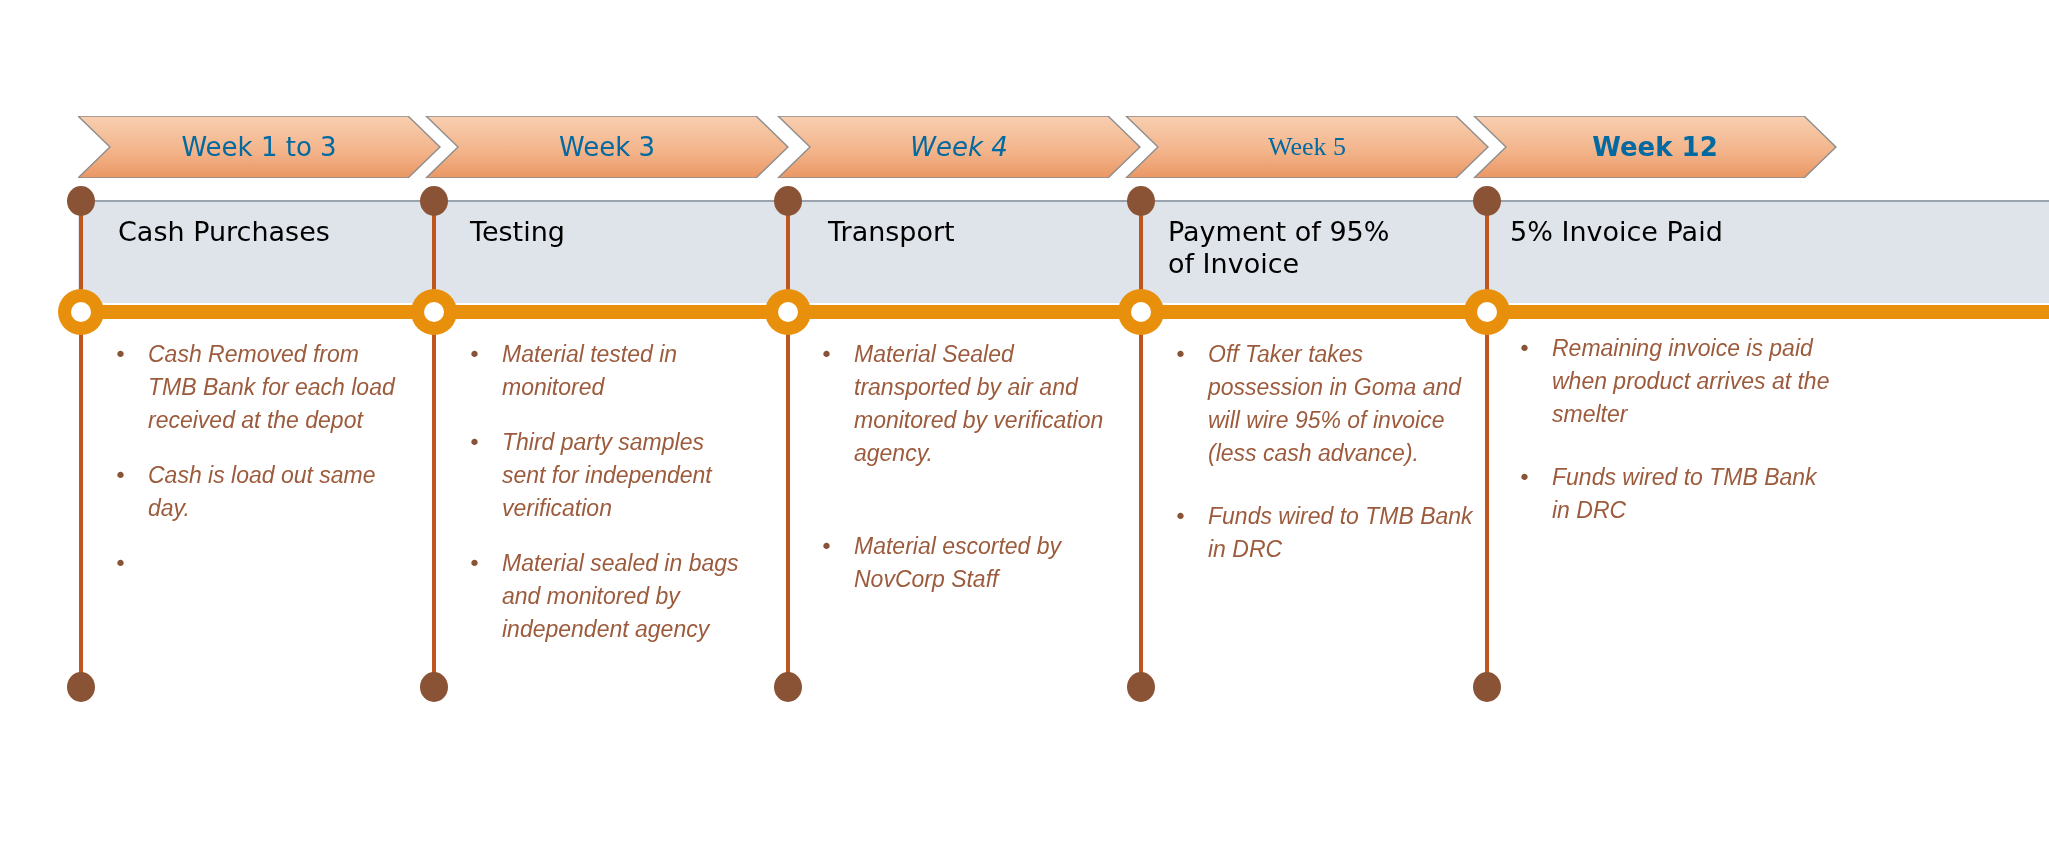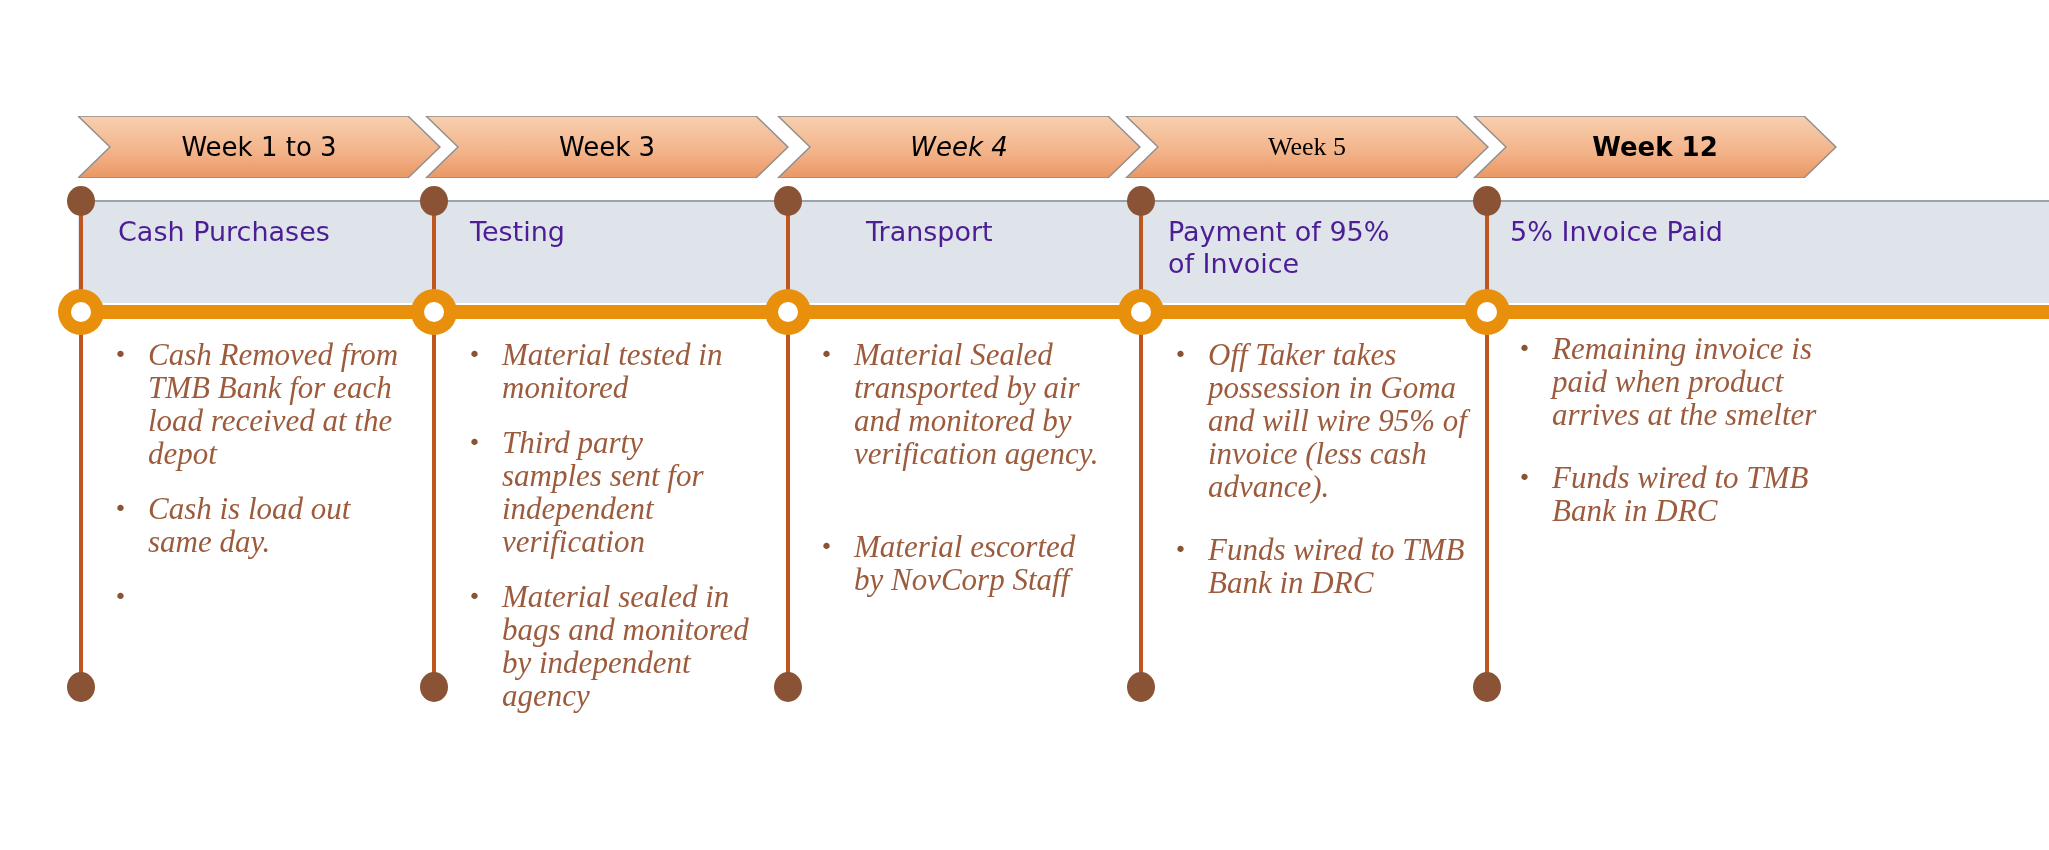--- a/index.html
+++ b/index.html
@@ -33,21 +33,21 @@
     height: 62px;
   }
   .chevron-band svg { display: block; }
   .chev-label {
     position: absolute;
     top: 116px;
     height: 62px;
     line-height: 62px;
     text-align: center;
     font-size: 26px;
-    color: #000000;
+    color: #0369a1;
     font-family: "DejaVu Sans", sans-serif;
     white-space: nowrap;
     pointer-events: none;
   }
 
   
   .grey-band {
     position: absolute;
     left: 78px;
     top: 200px;
@@ -55,21 +55,21 @@
     height: 103px;
     background: #dfe4ea;
     border-top: 2px solid #9aa3ad;
     box-sizing: border-box;
   }
   .phase-heading {
     position: absolute;
     top: 216px;
     font-size: 27px;
     line-height: 32px;
-    color: #4c1d95;
+    color: #000000;
     font-family: "DejaVu Sans", sans-serif;
     z-index: 6;
   }
 
   
   .spine {
     position: absolute;
     left: 68px;
     top: 305px;
     width: 1981px;
@@ -130,25 +130,25 @@
     width: 42px;
     font-size: 22px;
     line-height: 34px;
     color: #8a5336;
     text-align: left;
     padding-left: 8px;
     box-sizing: border-box;
   }
   .bullet-text {
     flex: 1 1 auto;
-    font-size: 31px;
+    font-size: 23px;
     line-height: 33px;
     color: #9c5b3c;
     font-style: italic;
-    font-family: Liberation Serif, serif;
+    font-family: Liberation Sans, sans-serif;
   }
 </style>
 </head>
 <body>
 
 <div id="stage">
 
   <div class="chevron-band">
     <svg width="1872" height="62" viewBox="0 0 1872 62" xmlns="http://www.w3.org/2000/svg" aria-hidden="true">
       <defs>
@@ -171,21 +171,21 @@
   <div class="chev-label" style="left:78px;  width:362px;">Week 1 to 3</div>
   <div class="chev-label" style="left:426px; width:362px;">Week 3</div>
   <div class="chev-label" style="left:778px; width:362px;font-style:italic;">Week 4</div>
   <div class="chev-label" style="left:1126px;width:362px;font-family:Liberation Serif, serif;">Week 5</div>
   <div class="chev-label" style="left:1474px;width:362px;font-weight:bold;">Week 12</div>
 
   <div class="grey-band"></div>
 
   <div class="phase-heading" style="left:118px; width:240px;">Cash Purchases</div>
   <div class="phase-heading" style="left:470px; width:240px;">Testing</div>
-  <div class="phase-heading" style="left:828px; width:240px;margin-left:38px;">Transport</div>
+  <div class="phase-heading" style="left:828px; width:240px;">Transport</div>
   <div class="phase-heading" style="left:1168px;width:255px;">Payment of 95% of Invoice</div>
   <div class="phase-heading" style="left:1510px;width:280px;">5% Invoice Paid</div>
 
   <div class="connector" style="left:79px;  top:200px; height:490px;"></div>
   <div class="dot-top" style="left:67px;  top:186px;"></div>
   <div class="dot-bottom" style="left:67px; top:672px;"></div>
 
   <div class="connector" style="left:432px; top:200px; height:490px;"></div>
   <div class="dot-top" style="left:420px; top:186px;"></div>
   <div class="dot-bottom" style="left:420px;top:672px;"></div>

